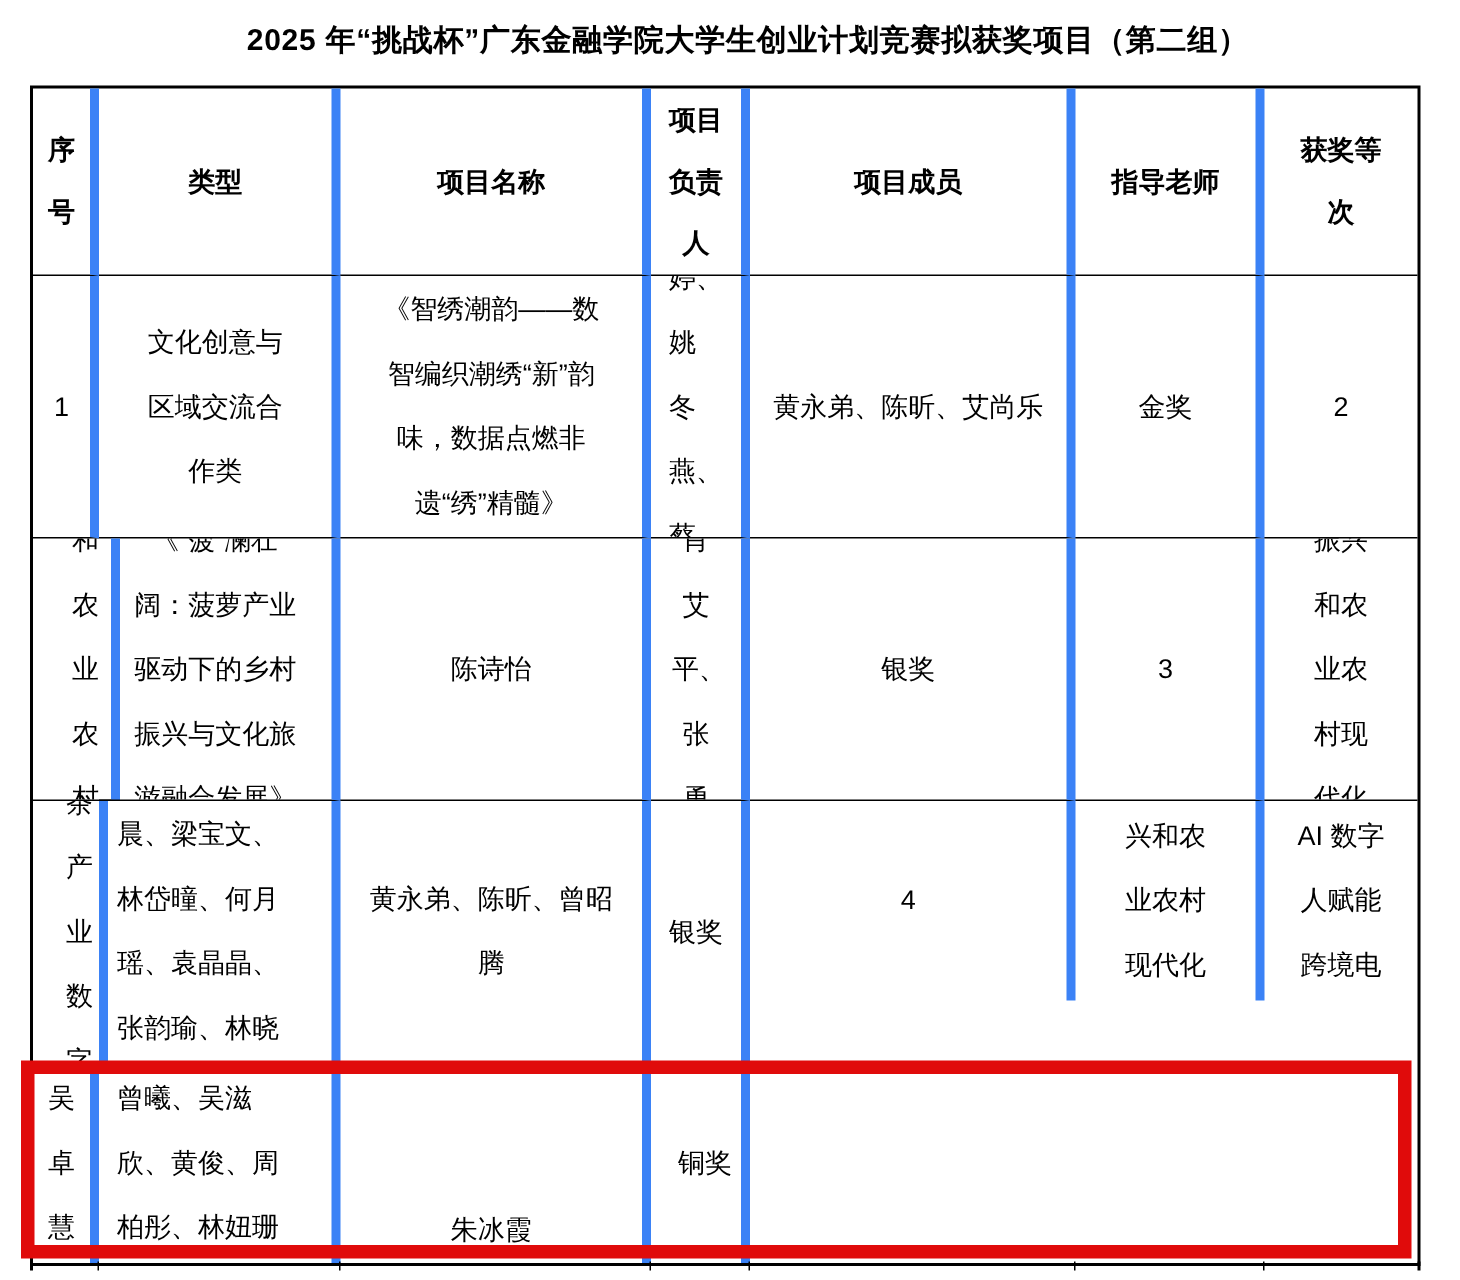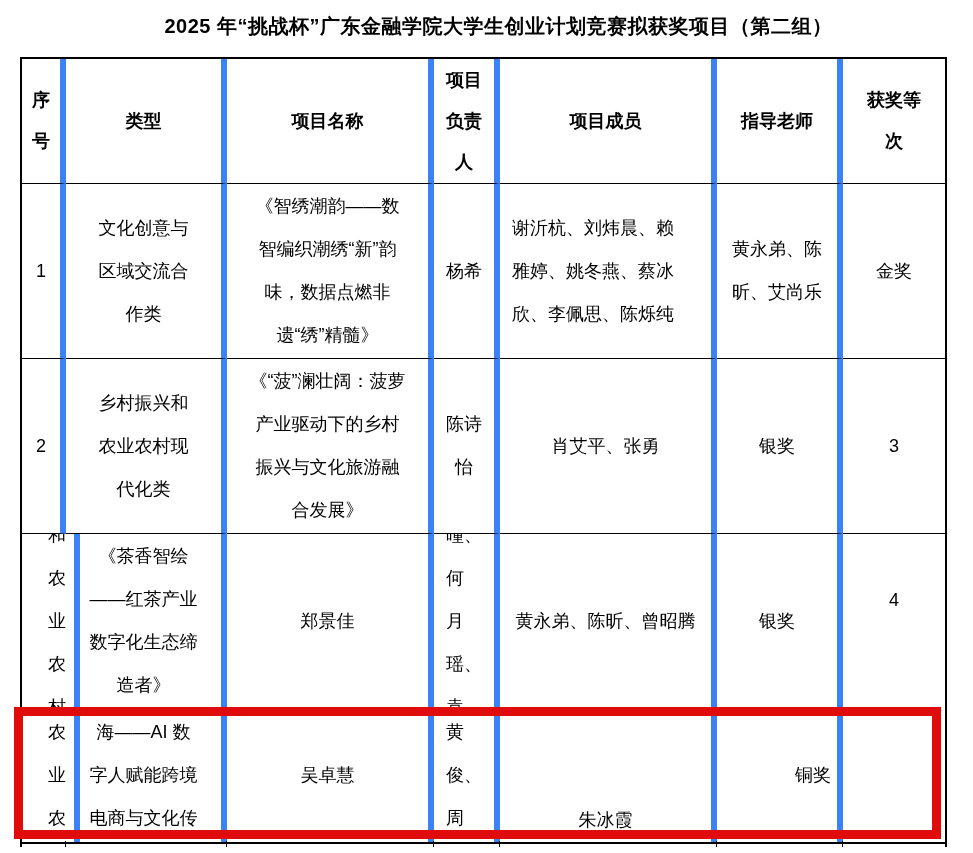--- a/index.html
+++ b/index.html
@@ -62,23 +62,20 @@
       </div>
       <div class="cell body c0" style="height: 175px;">
         <div class="txt">1</div>
       </div>
       <div class="cell body c1" style="height: 175px;">
         <div class="txt">文化创意与区域交流合作类</div>
       </div>
       <div class="cell body c2" style="height: 175px;">
         <div class="txt">《智绣潮韵——数智编织潮绣“新”韵味，数据点燃非遗“绣”精髓》</div>
       </div>
-      <div class="cell body c3" style="height: 175px;">
-        <div class="txt">杨希</div>
-      </div>
       <div class="cell body c4" style="height: 175px;">
         <div class="txt">谢沂杭、刘炜晨、赖雅婷、姚冬燕、蔡冰欣、李佩思、陈烁纯</div>
       </div>
       <div class="cell body c5" style="height: 175px;">
         <div class="txt">黄永弟、陈昕、艾尚乐</div>
       </div>
       <div class="cell body c6" style="height: 175px;">
         <div class="txt">金奖</div>
       </div>
       <div class="cell body c0" style="height: 175px;">
@@ -100,23 +97,20 @@
         <div class="txt">银奖</div>
       </div>
       <div class="cell body c0" style="height: 175px;">
         <div class="txt">3</div>
       </div>
       <div class="cell body c1" style="height: 175px;">
         <div class="txt">乡村振兴和农业农村现代化类</div>
       </div>
       <div class="cell body c2" style="height: 175px;">
         <div class="txt">《茶香智绘——红茶产业数字化生态缔造者》</div>
-      </div>
-      <div class="cell body c3" style="height: 175px;">
-        <div class="txt">郑景佳</div>
       </div>
       <div class="cell body c4" style="height: 175px;">
         <div class="txt">陈弘毅、刘炜晨、梁宝文、林岱曈、何月瑶、袁晶晶、张韵瑜、林晓静、郑铭浩</div>
       </div>
       <div class="cell body c5" style="height: 175px;">
         <div class="txt">黄永弟、陈昕、曾昭腾</div>
       </div>
       <div class="cell body c6" style="height: 175px;">
         <div class="txt">银奖</div>
       </div>

